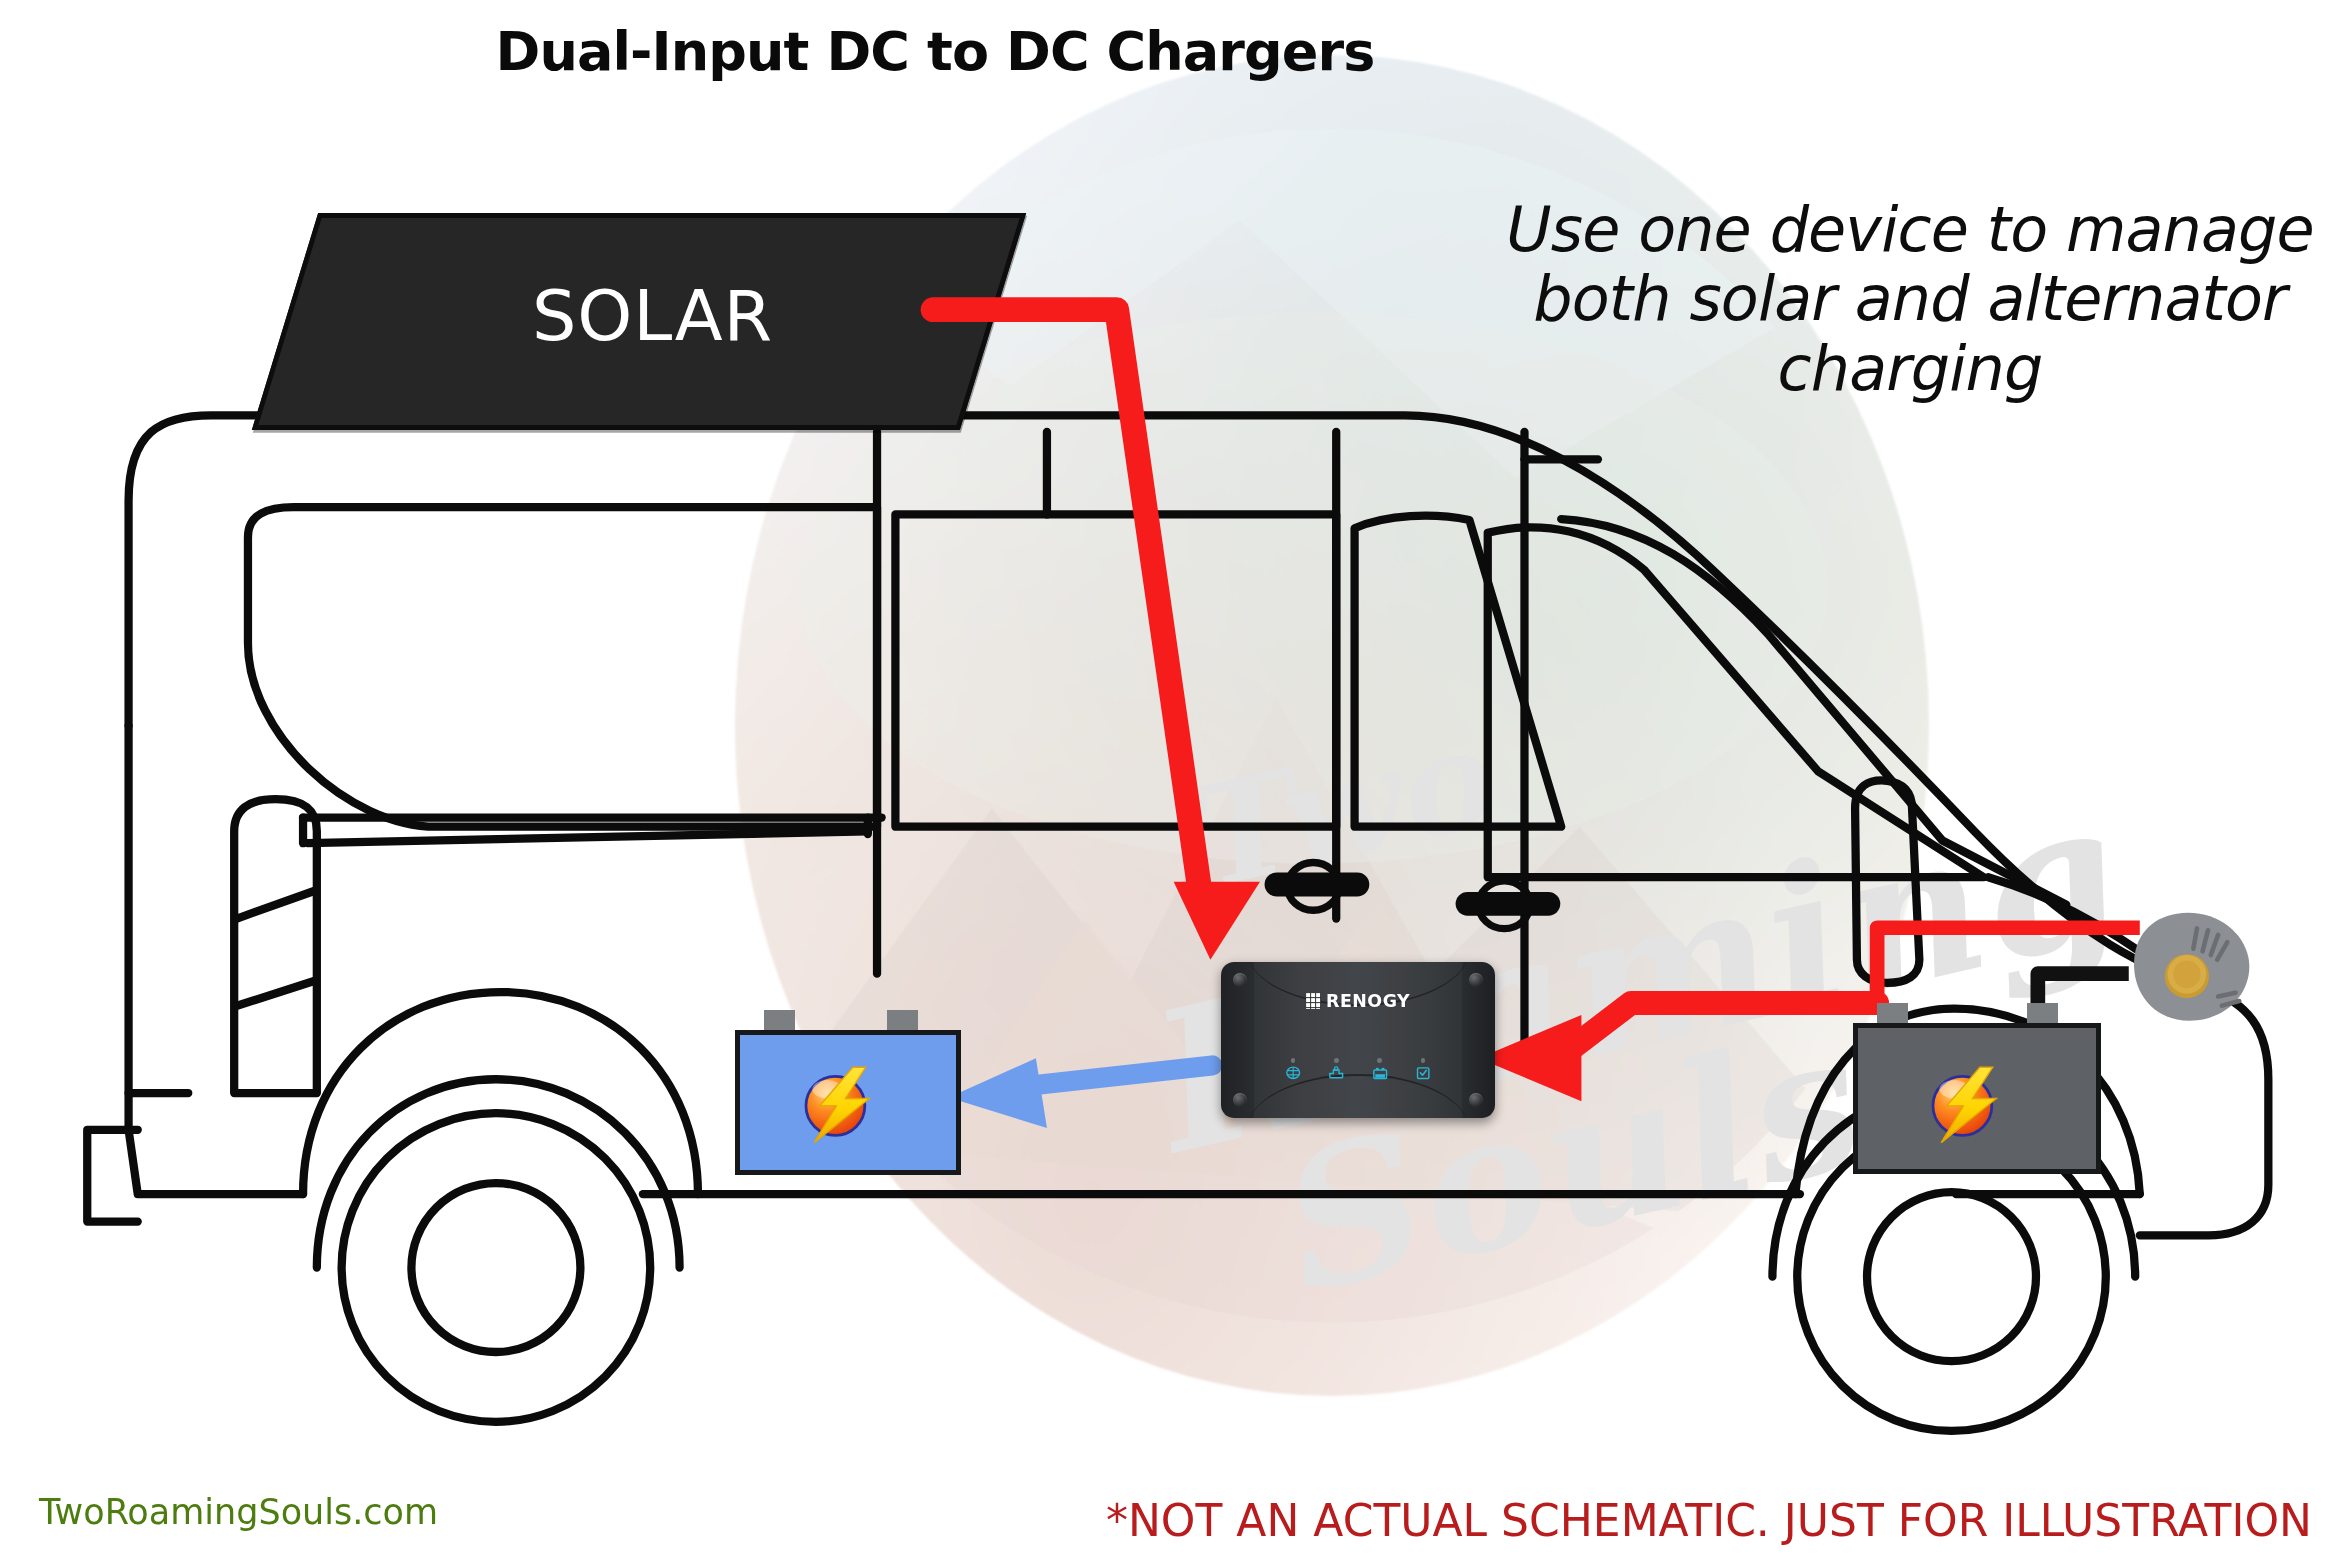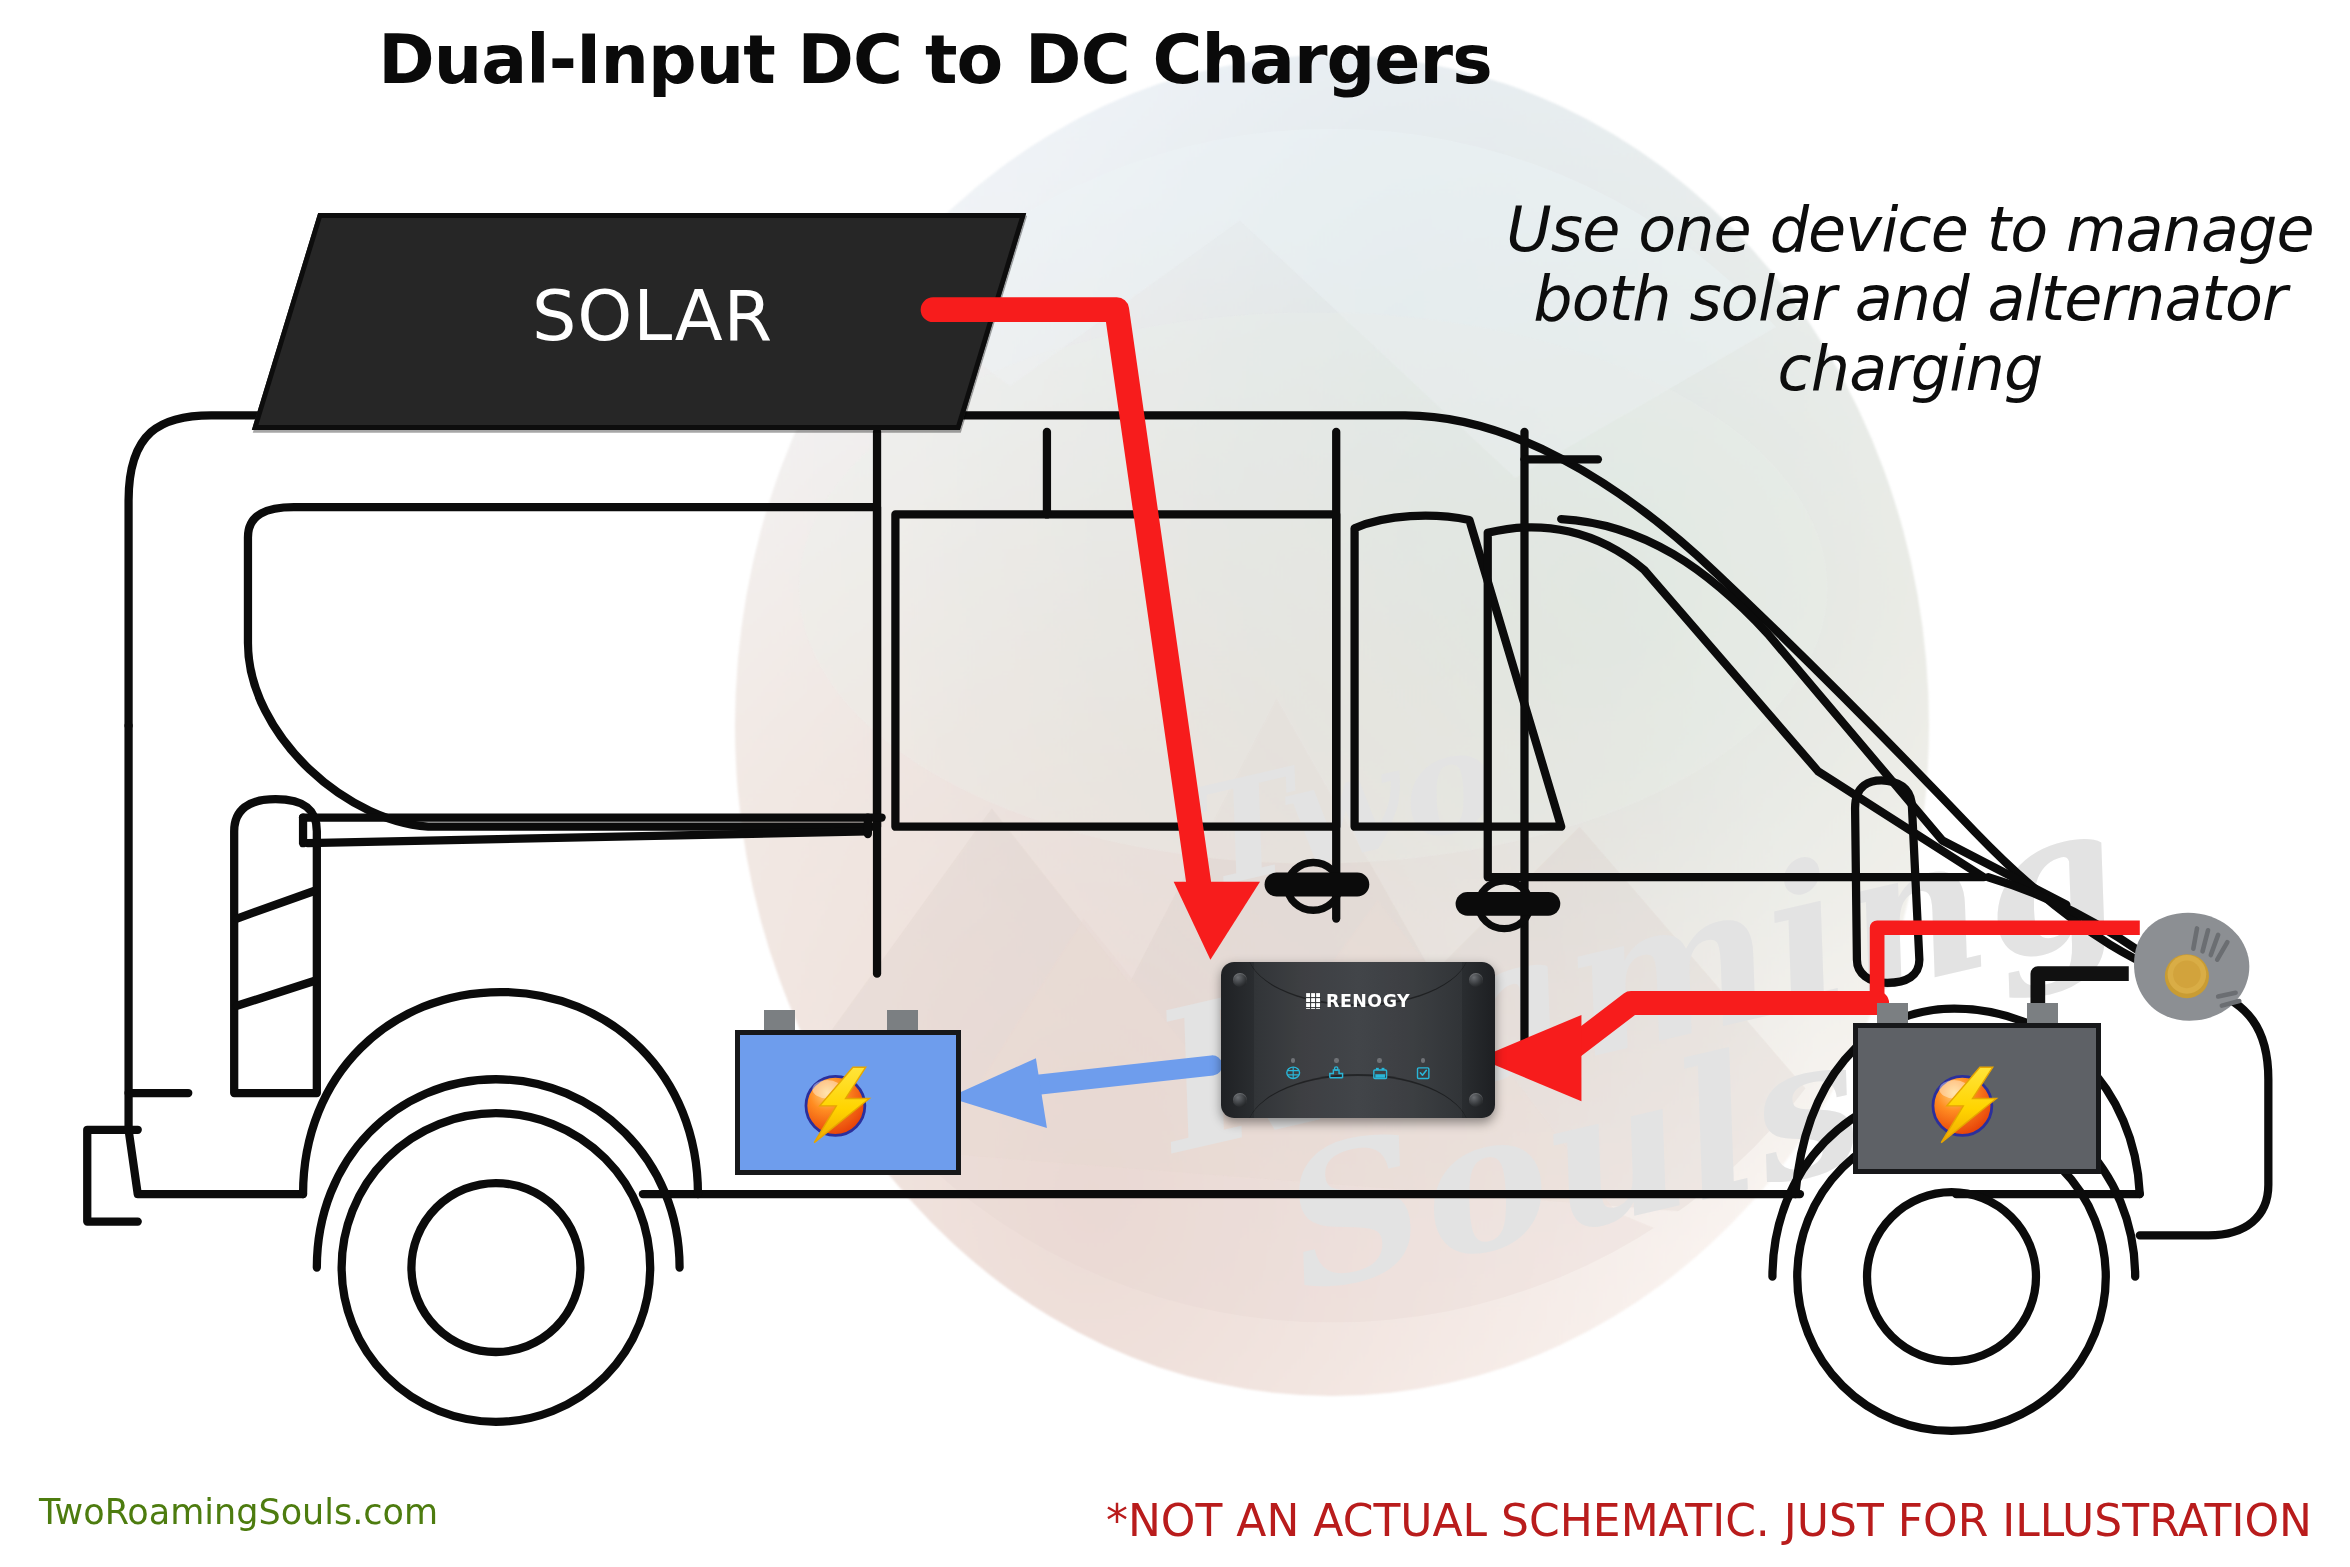--- a/index.html
+++ b/index.html
@@ -24,21 +24,21 @@
   }
   .wm-1{left:1194px;top:725px;font-size:138px;transform:rotate(-13deg);}
   .wm-2{left:1148px;top:863px;font-size:193px;transform:rotate(-13deg);}
   .wm-3{left:1281px;top:1051px;font-size:188px;transform:rotate(-13deg);}
 
   svg.layer{position:absolute;left:0;top:0;width:2351px;height:1568px;}
 
   
   .title{
     position:absolute;left:0;top:20px;width:1870px;text-align:center;
-    font-family:"DejaVu Sans",sans-serif;font-weight:700;font-size:68px;color:#0a0a0a;
+    font-family:"DejaVu Sans",sans-serif;font-weight:700;font-size:54px;color:#0a0a0a;
     letter-spacing:-0.9px;
   }
   .subtitle{
     position:absolute;left:1497px;top:195px;width:826px;text-align:center;
     font-family:"DejaVu Sans",sans-serif;font-weight:400;font-size:62px;line-height:1.12;
     color:#0d0d0d;letter-spacing:-0.9px;font-style:italic;
   }
   .solar-label{
     position:absolute;left:478px;top:275px;width:349px;text-align:center;
     font-family:"DejaVu Sans",sans-serif;font-weight:400;font-size:70px;color:#ffffff;

